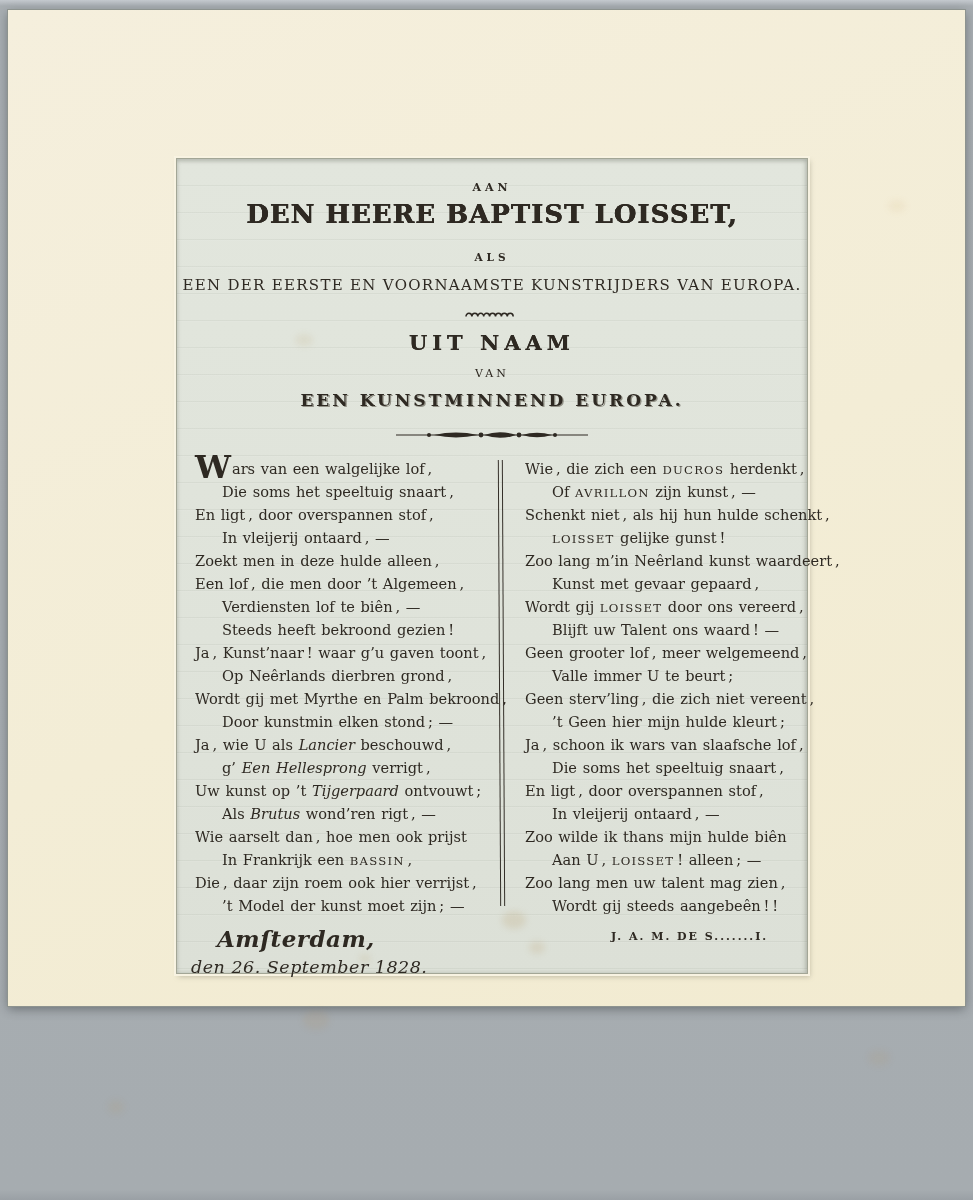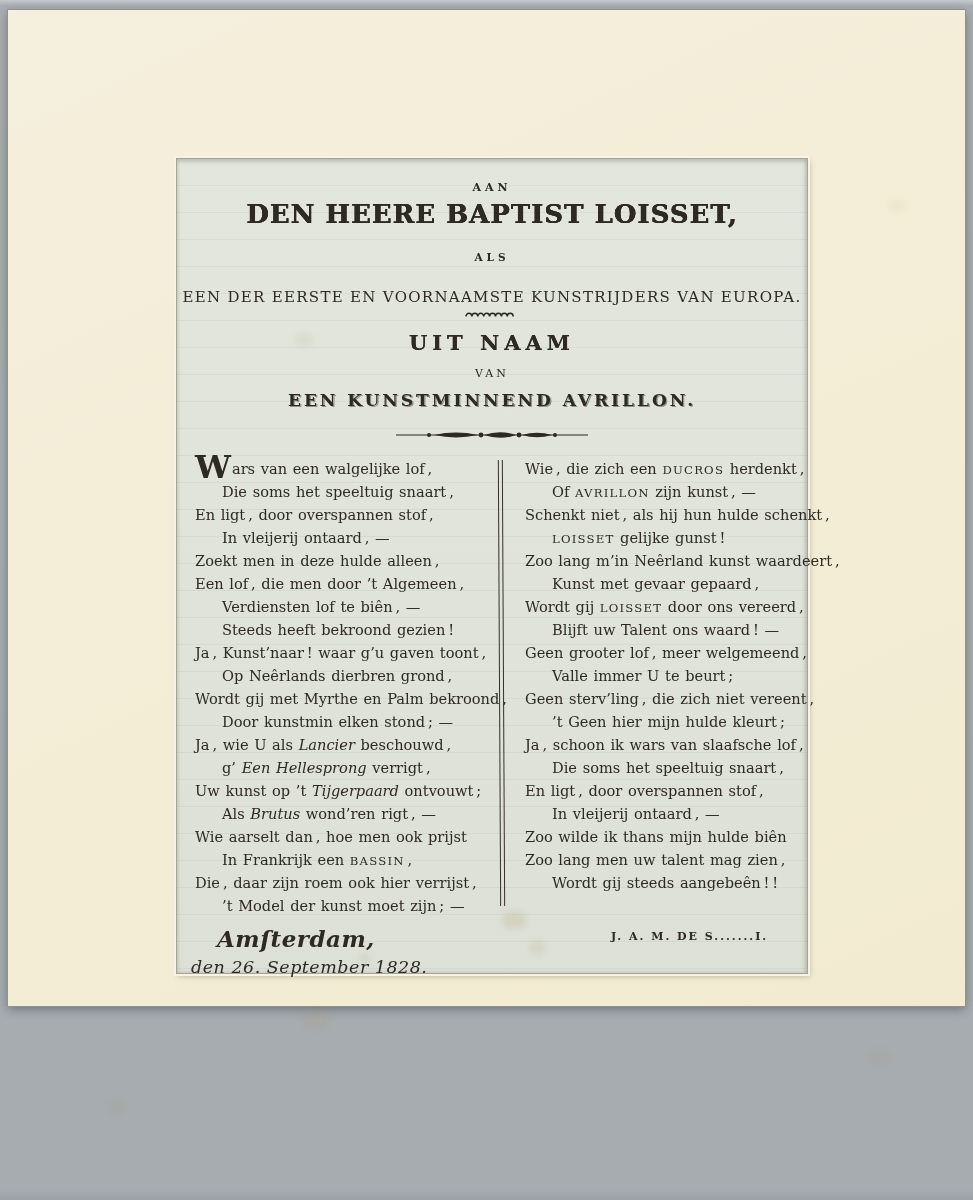--- a/index.html
+++ b/index.html
@@ -28,21 +28,21 @@
       repeating-linear-gradient(180deg, rgba(255,255,255,.05) 0 1px, transparent 1px 27px),
       repeating-linear-gradient(180deg, transparent 0 26px, rgba(90,100,85,.07) 26px 27px);
   }
   .stain { position: absolute; border-radius: 50%; filter: blur(3px); pointer-events: none; }
 
   .hline { position: absolute; left: 0; right: 0; text-align: center; white-space: nowrap; }
   .aan       { top: 22px;  font-size: 11px; font-weight: bold; letter-spacing: 4px; }
   .title     { top: 40px;  font-size: 26px; font-weight: bold; letter-spacing: 1px;
                text-shadow: 0 0 .6px currentColor, .4px 0 0 currentColor; }
   .als       { top: 92px;  font-size: 10.5px; font-weight: bold; letter-spacing: 4px; }
-  .subtitle  { top: 117px; font-size: 15px; letter-spacing: 1.3px; margin-top: 12px; }
+  .subtitle  { top: 117px; font-size: 15px; letter-spacing: 1.3px; }
   .squig     { top: 146px; }
   .uitnaam   { top: 171px; font-size: 21px; font-weight: bold; letter-spacing: 5px;
                text-shadow: 0 0 .5px currentColor; }
   .van       { top: 208px; font-size: 11px; font-weight: normal; letter-spacing: 3px; }
   .publiek   { top: 231px; font-size: 17px; font-weight: bold; letter-spacing: 3px;
                text-shadow: 1.3px 1.3px 0 rgba(70,64,52,.5); }
   .rule-orn  { top: 268px; }
 
   .poemcol { position: absolute; top: 298px; font-size: 14.6px; line-height: 23px;
              word-spacing: 1px; }
@@ -92,21 +92,21 @@
     <div class="hline subtitle">EEN DER EERSTE EN VOORNAAMSTE KUNSTRIJDERS VAN EUROPA.</div>
 
     <div class="hline squig">
       <svg width="58" height="13" viewBox="0 0 58 13">
         <path d="M3 9.5 a2.9 3.2 0 1 1 5.9 0 a2.9 3.2 0 1 1 5.9 0 a2.9 3.2 0 1 1 5.9 0 a2.9 3.2 0 1 1 5.9 0 a2.9 3.2 0 1 1 5.9 0 a2.9 3.2 0 1 1 5.9 0 a2.9 3.2 0 1 1 5.9 0 a2.9 3.2 0 1 1 5.9 0" fill="none" stroke="#2e2922" stroke-width="1.5"></path>
       </svg>
     </div>
 
     <div class="hline uitnaam">UIT NAAM</div>
     <div class="hline van">VAN</div>
-    <div class="hline publiek">EEN KUNSTMINNEND AVRILLON.</div>
+    <div class="hline publiek">EEN KUNSTMINNEND EUROPA.</div>
 
     <div class="hline rule-orn">
       <svg width="192" height="14" viewBox="0 0 192 14">
         <line x1="0" y1="7" x2="192" y2="7" stroke="#2e2922" stroke-width="1.2"></line>
         <circle cx="33" cy="7" r="2" fill="#2e2922"></circle>
         <circle cx="159" cy="7" r="2" fill="#2e2922"></circle>
         <path d="M38 7 Q60 2.2 82 7 Q60 11.8 38 7 Z" fill="#2e2922"></path>
         <circle cx="85" cy="7" r="2.4" fill="#2e2922"></circle>
         <path d="M88 7 Q104 1.6 120 7 Q104 12.4 88 7 Z" fill="#2e2922"></path>
         <circle cx="123" cy="7" r="2.4" fill="#2e2922"></circle>
@@ -148,20 +148,21 @@
         <div class="pline ind"><span>Blijft uw Talent ons waard ! —</span></div>
         <div class="pline"><span>Geen grooter lof , meer welgemeend ,</span></div>
         <div class="pline ind"><span>Valle immer U te beurt ;</span></div>
         <div class="pline"><span>Geen sterv’ling , die zich niet vereent ,</span></div>
         <div class="pline ind"><span>’t Geen hier mijn hulde kleurt ;</span></div>
         <div class="pline"><span>Ja , schoon ik wars van slaafsche lof ,</span></div>
         <div class="pline ind"><span>Die soms het speeltuig snaart ,</span></div>
         <div class="pline"><span>En ligt , door overspannen stof ,</span></div>
         <div class="pline ind"><span>In vleijerij ontaard , —</span></div>
         <div class="pline"><span>Zoo wilde ik thans mijn hulde biên</span></div>
+        <div class="pline ind"><span>Aan U , </span><span class="sc">LOISSET</span><span> ! alleen ; —</span></div>
         <div class="pline"><span>Zoo lang men uw talent mag zien ,</span></div>
         <div class="pline ind"><span>Wordt gij steeds aangebeên ! !</span></div>
       </div>
 
     <div class="place">Amſterdam,</div>
     <div class="date">den 26. September 1828.</div>
     <div class="signature">J. A. M. DE S.......I.</div>
   </div>
 </div>
 

